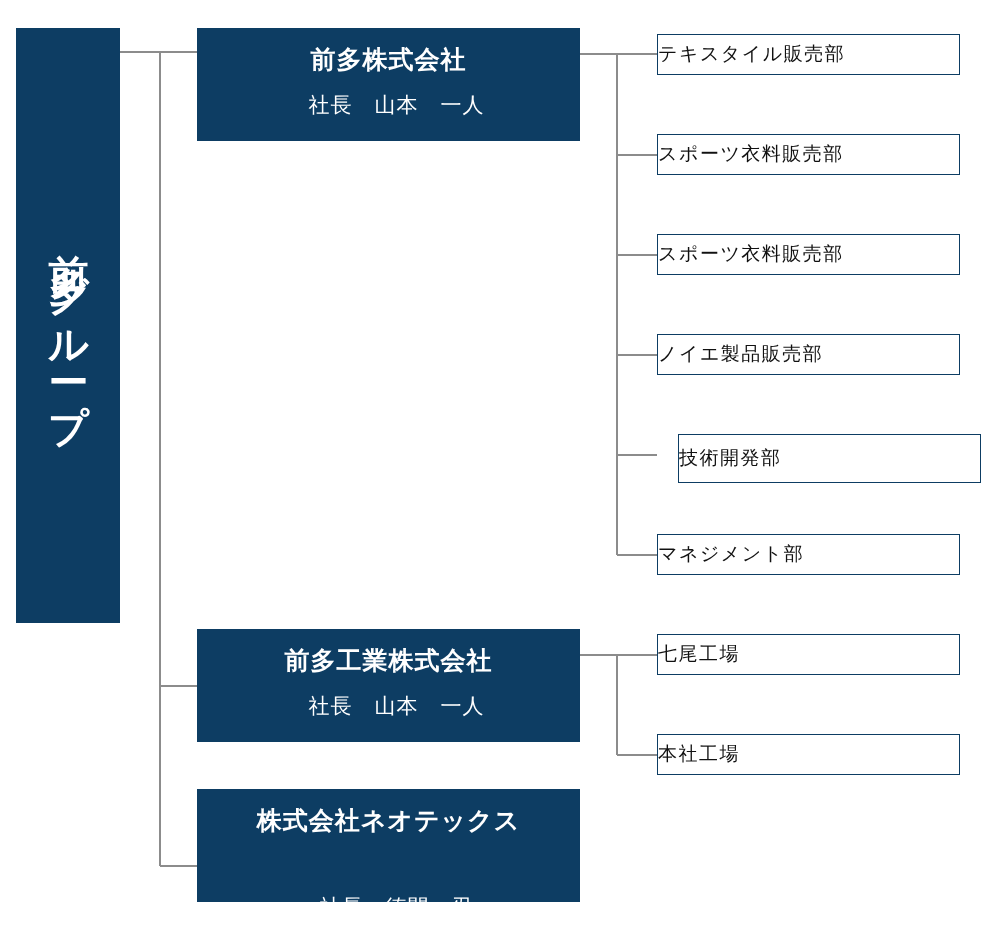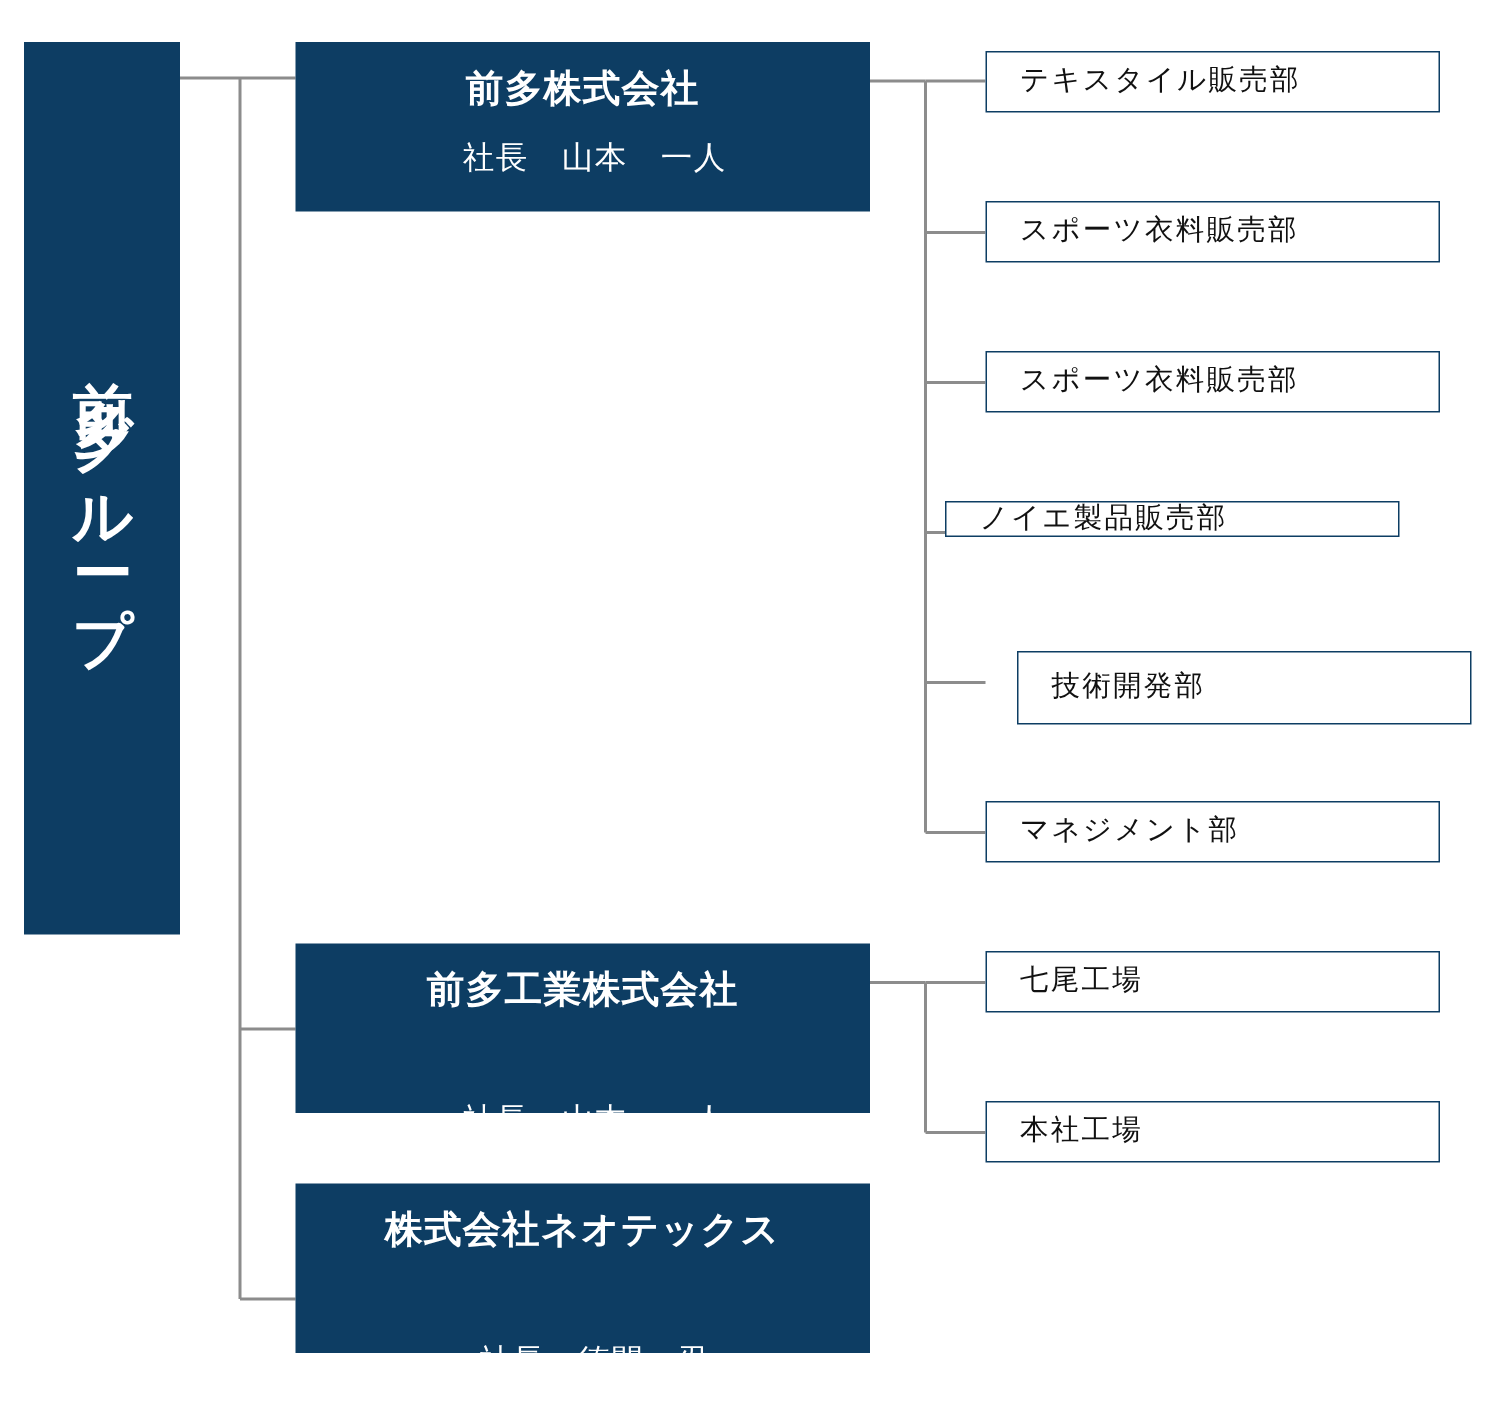--- a/index.html
+++ b/index.html
@@ -71,21 +71,20 @@
     margin-left: 16px;
   }
   
   .dept-node {
     border: 1px solid #0d3d63;
     background: #ffffff;
     color: #111111;
     display: flex;
     align-items: center;
     justify-content: flex-start;
-    padding-left: 22px;
     box-sizing: border-box;
   }
   .dept-label {
     font-size: 19px;
     letter-spacing: 1.5px;
     line-height: 1.2;
   }
 </style>
 </head>
 <body>
@@ -132,31 +131,31 @@
 
   <div class="node dept-node" style="left:657px; top:34px; width:303px; height:41px;">
     <span class="dept-label">テキスタイル販売部</span>
   </div>
   <div class="node dept-node" style="left:657px; top:134px; width:303px; height:41px;">
     <span class="dept-label">スポーツ衣料販売部</span>
   </div>
   <div class="node dept-node" style="left:657px; top:234px; width:303px; height:41px;">
     <span class="dept-label">スポーツ衣料販売部</span>
   </div>
-  <div class="node dept-node" style="left:630px; top:334px; width:303px; height:24px;">
+  <div class="node dept-node" style="left:657px; top:334px; width:303px; height:41px;">
     <span class="dept-label">ノイエ製品販売部</span>
   </div>
   <div class="node dept-node" style="left:678px; top:434px; width:303px; height:49px;">
     <span class="dept-label">技術開発部</span>
   </div>
   <div class="node dept-node" style="left:657px; top:534px; width:303px; height:41px;">
     <span class="dept-label">マネジメント部</span>
   </div>
 
-  <div class="node company-node" style="left:197px; top:629px; width:383px; height:113px;gap:40px;">
+  <div class="node company-node" style="left:197px; top:629px; width:383px; height:113px;">
     <span class="company-name">前多工業株式会社</span>
     <span class="company-officer">社長　山本　一人</span>
   </div>
 
   <div class="node dept-node" style="left:657px; top:634px; width:303px; height:41px;">
     <span class="dept-label">七尾工場</span>
   </div>
   <div class="node dept-node" style="left:657px; top:734px; width:303px; height:41px;">
     <span class="dept-label">本社工場</span>
   </div>

